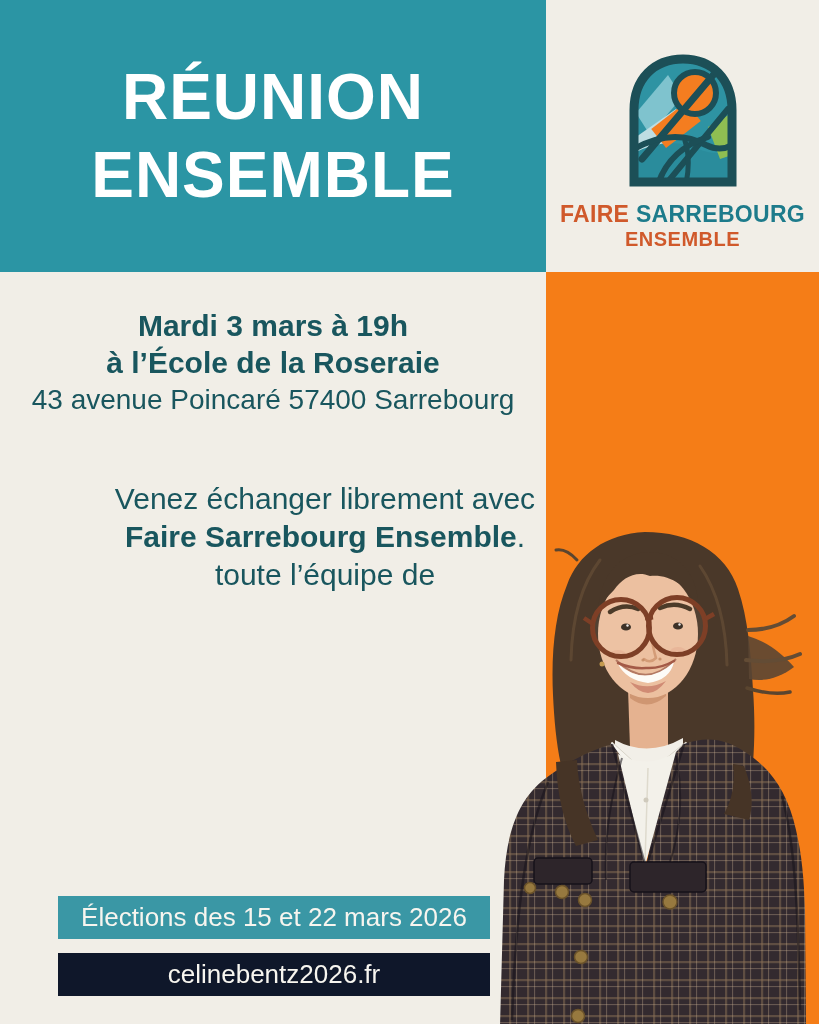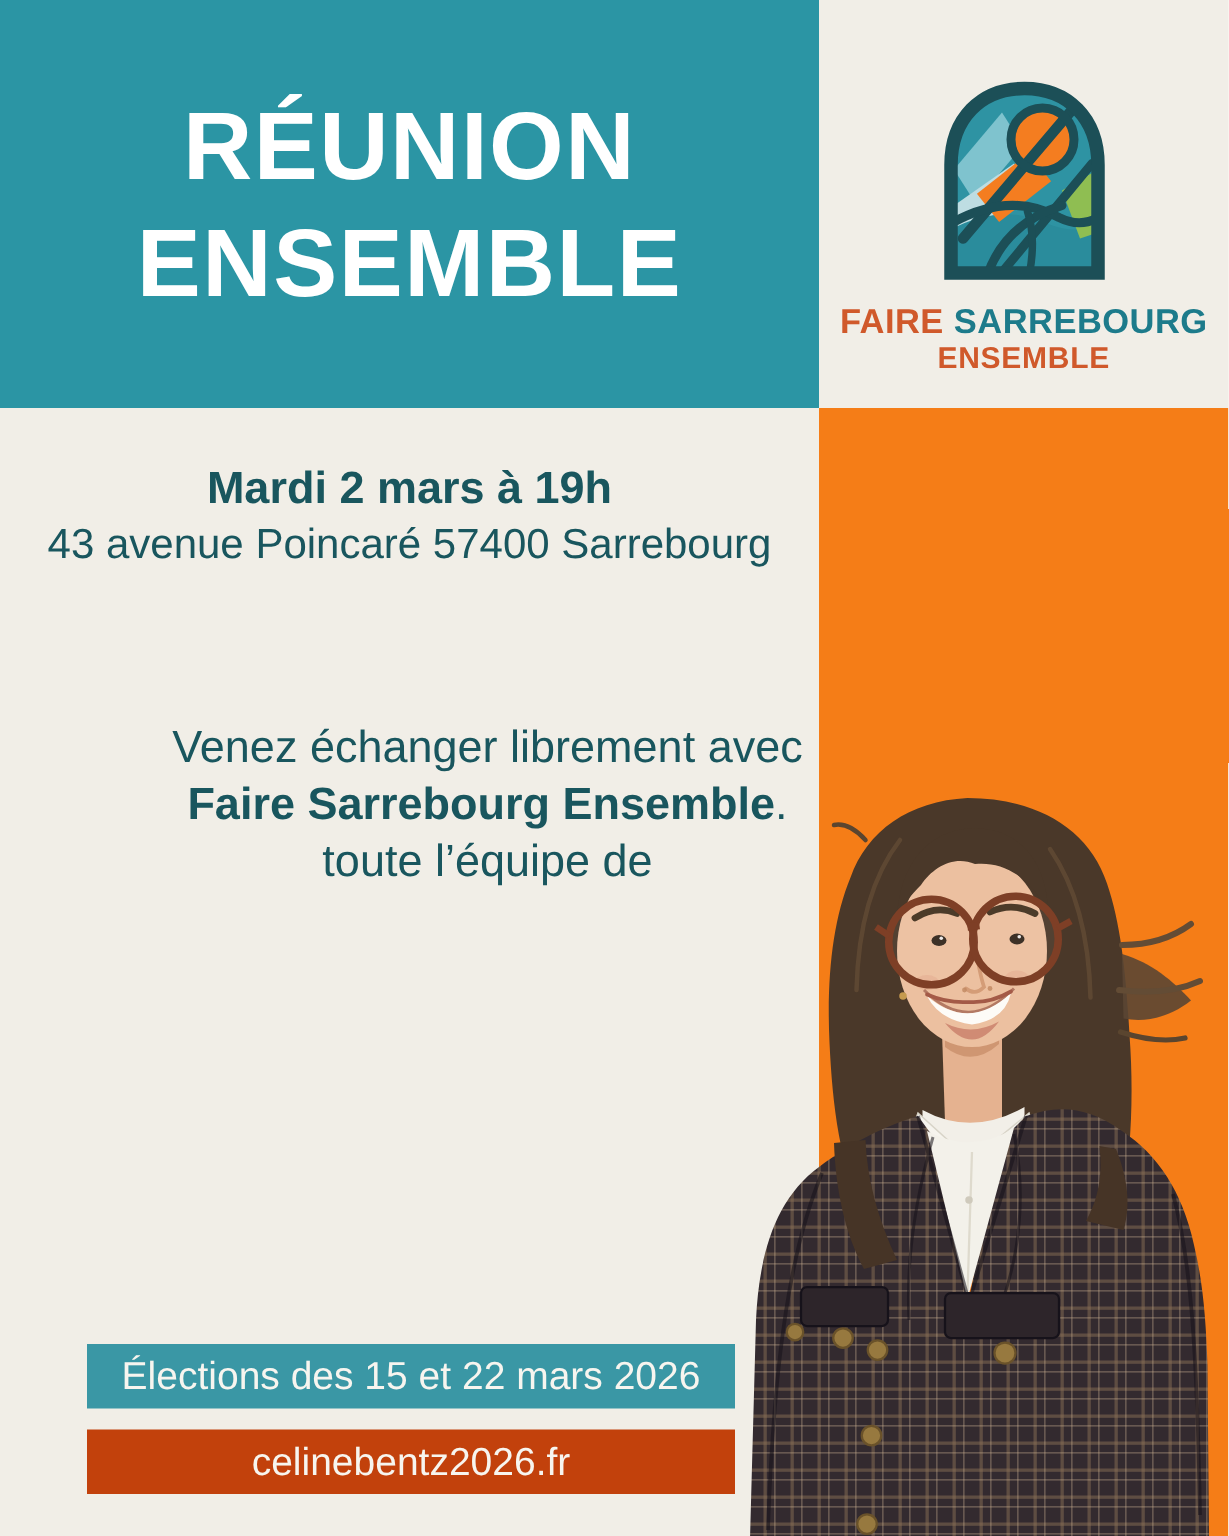--- a/index.html
+++ b/index.html
@@ -57,21 +57,21 @@
   }
   .invite .ln{line-height:38px;font-weight:400;}
   .invite .bold{font-weight:700;}
   
   .banner{
     position:absolute;left:58px;width:432px;height:43px;
     display:flex;align-items:center;justify-content:center;
     color:#f7f5ef;font-size:26px;font-weight:400;white-space:nowrap;
   }
   .banner-elections{top:896px;background:#3a97a5;}
-  .banner-website{top:953px;background:#c2410c;}
+  .banner-website{top:953px;background:#0f172a;}
   
   .portrait{position:absolute;left:440px;top:515px;}
 </style>
 </head>
 <body>
 
 <div class="poster">
 
   <div class="title-block">
     <div class="title">
@@ -109,21 +109,22 @@
     <div class="brand-line1">
       <span class="txt-orange">FAIRE</span>
       <span class="txt-teal">SARREBOURG</span>
     </div>
     <div class="brand-line2 txt-orange">ENSEMBLE</div>
   </div>
 
   <div class="orange-band"></div>
 
   <div class="event">
-    <div class="ln b">Mardi 2 mars à 19h</div>
+    <div class="ln b">Mardi 3 mars à 19h</div>
+    <div class="ln b">à l’École de la Roseraie</div>
     <div class="ln r">43 avenue Poincaré 57400 Sarrebourg</div>
   </div>
 
   <div class="invite">
     <div class="ln">Venez échanger librement avec</div>
     <div class="ln"><span class="bold">Faire Sarrebourg Ensemble</span><span>.</span></div>
     <div class="ln">toute l’équipe de</div>
   </div>
 
   <div class="banner banner-elections">

